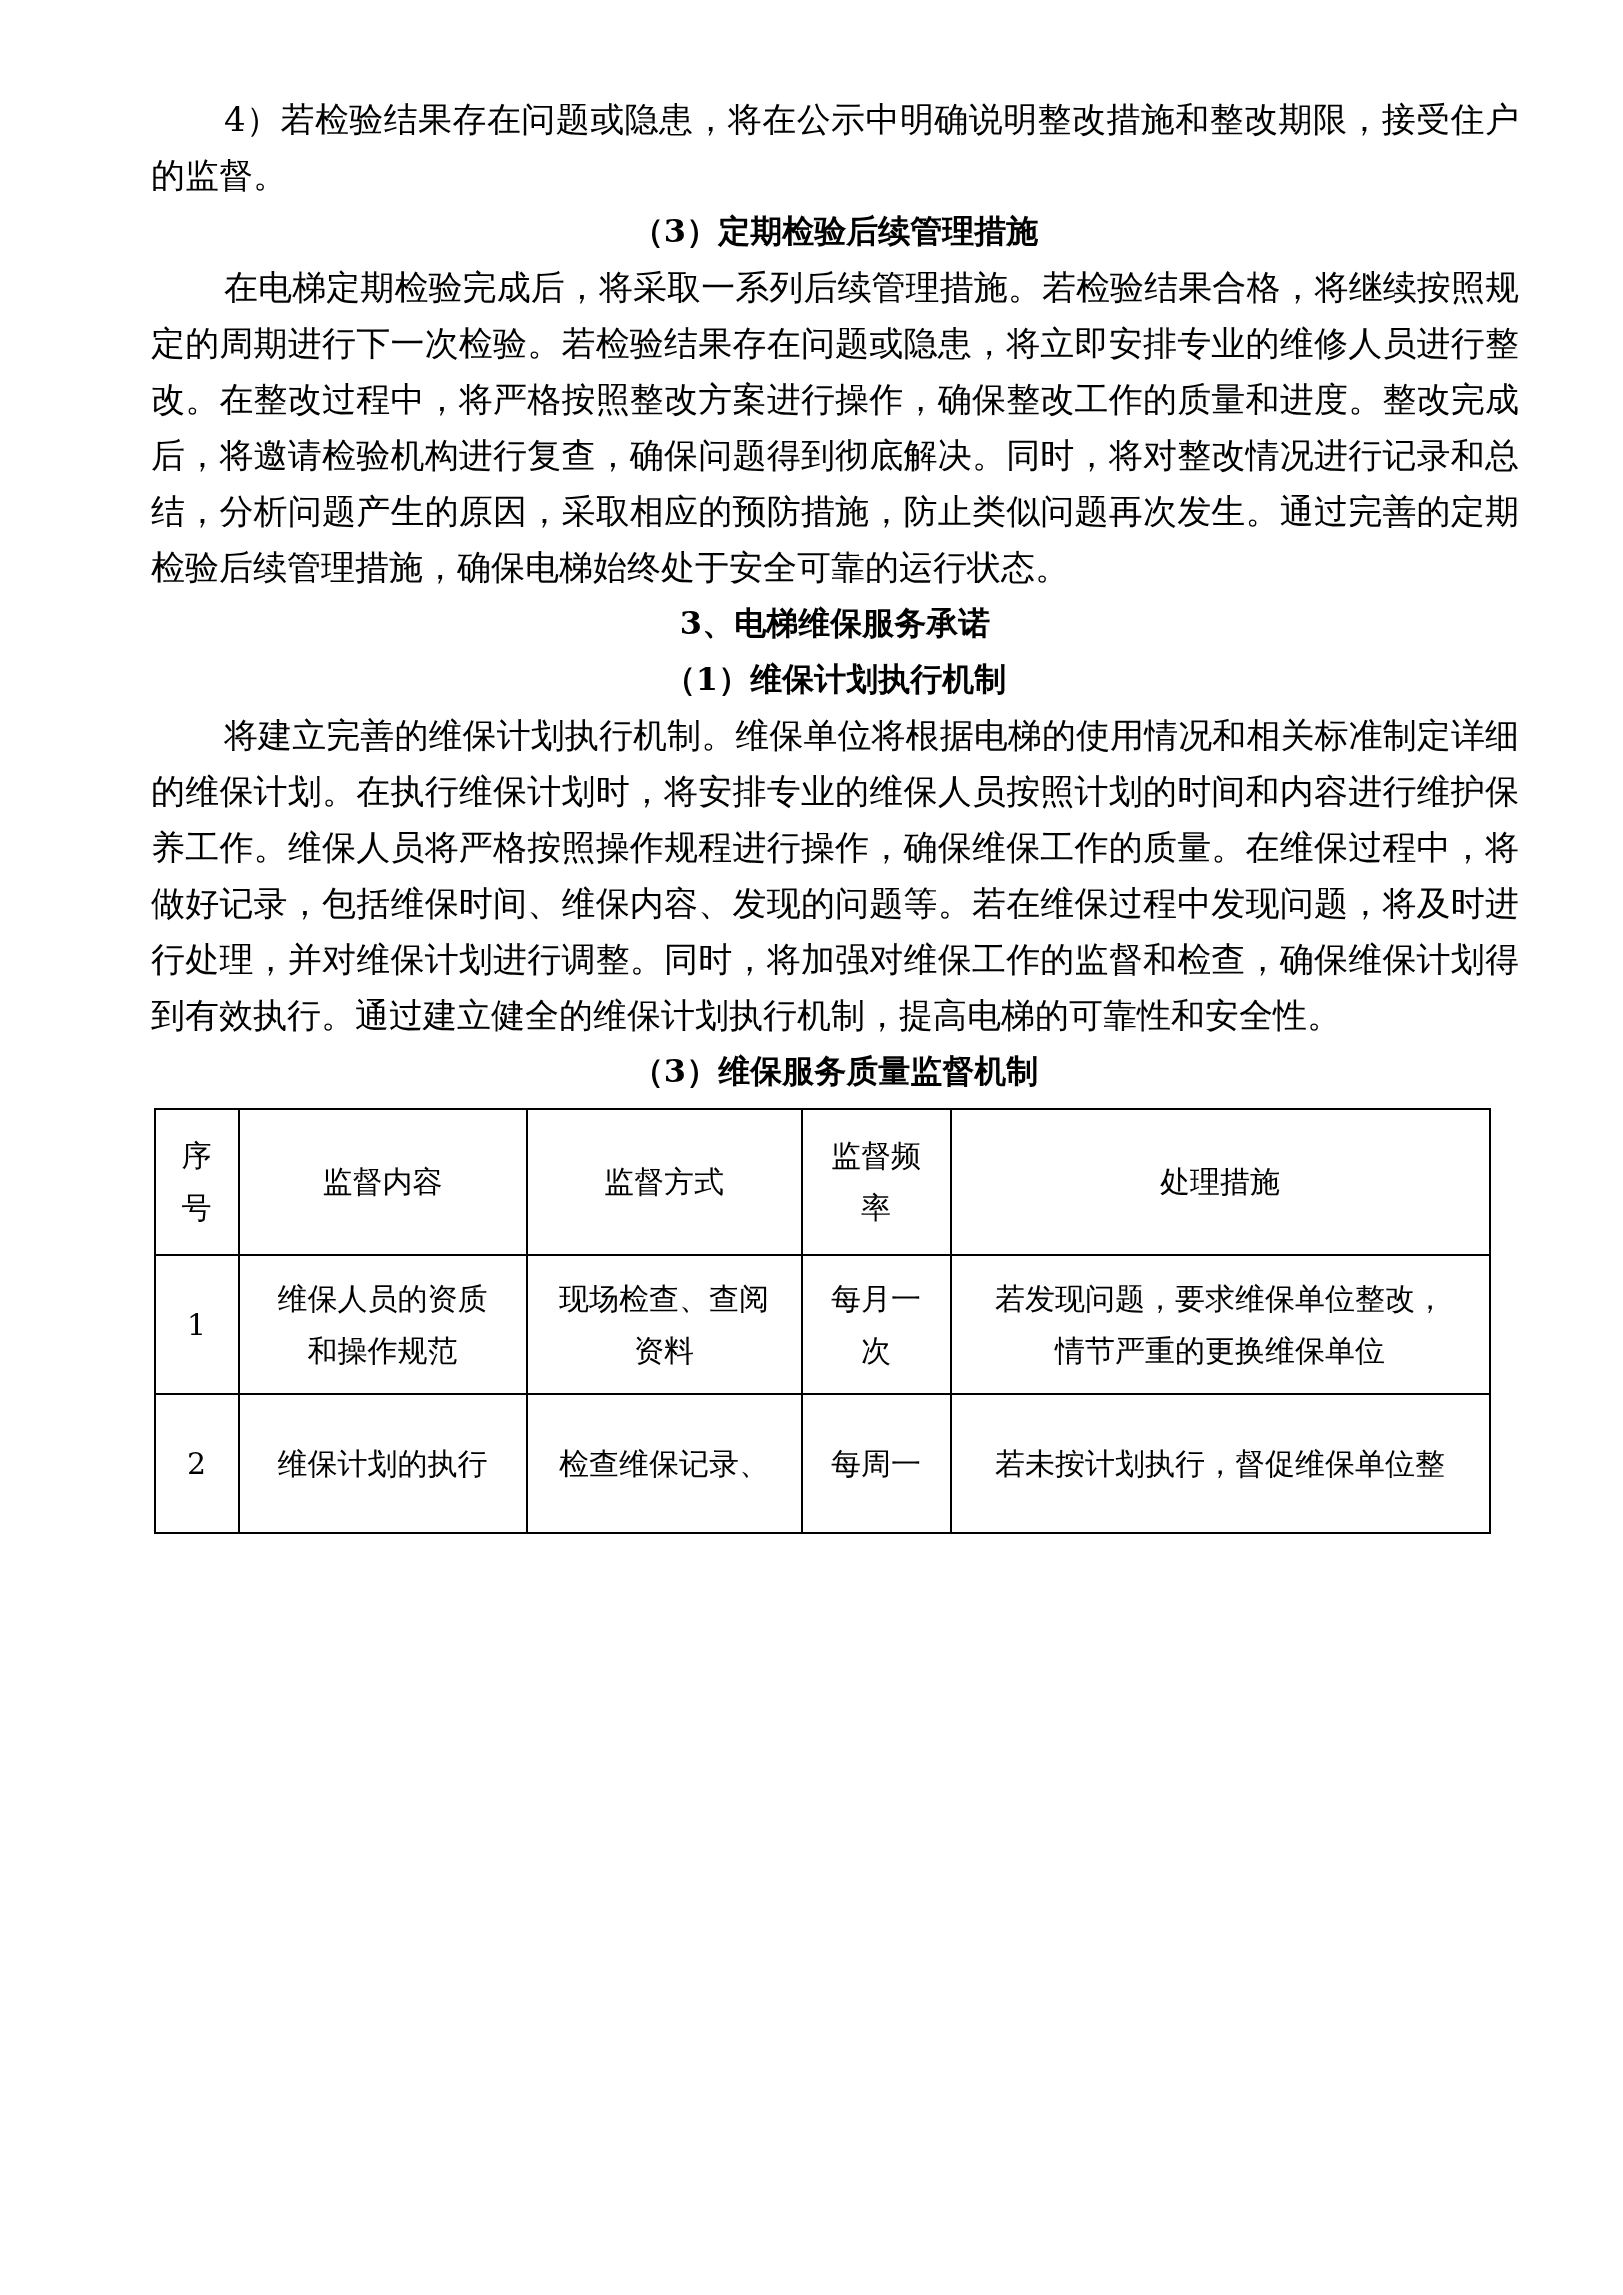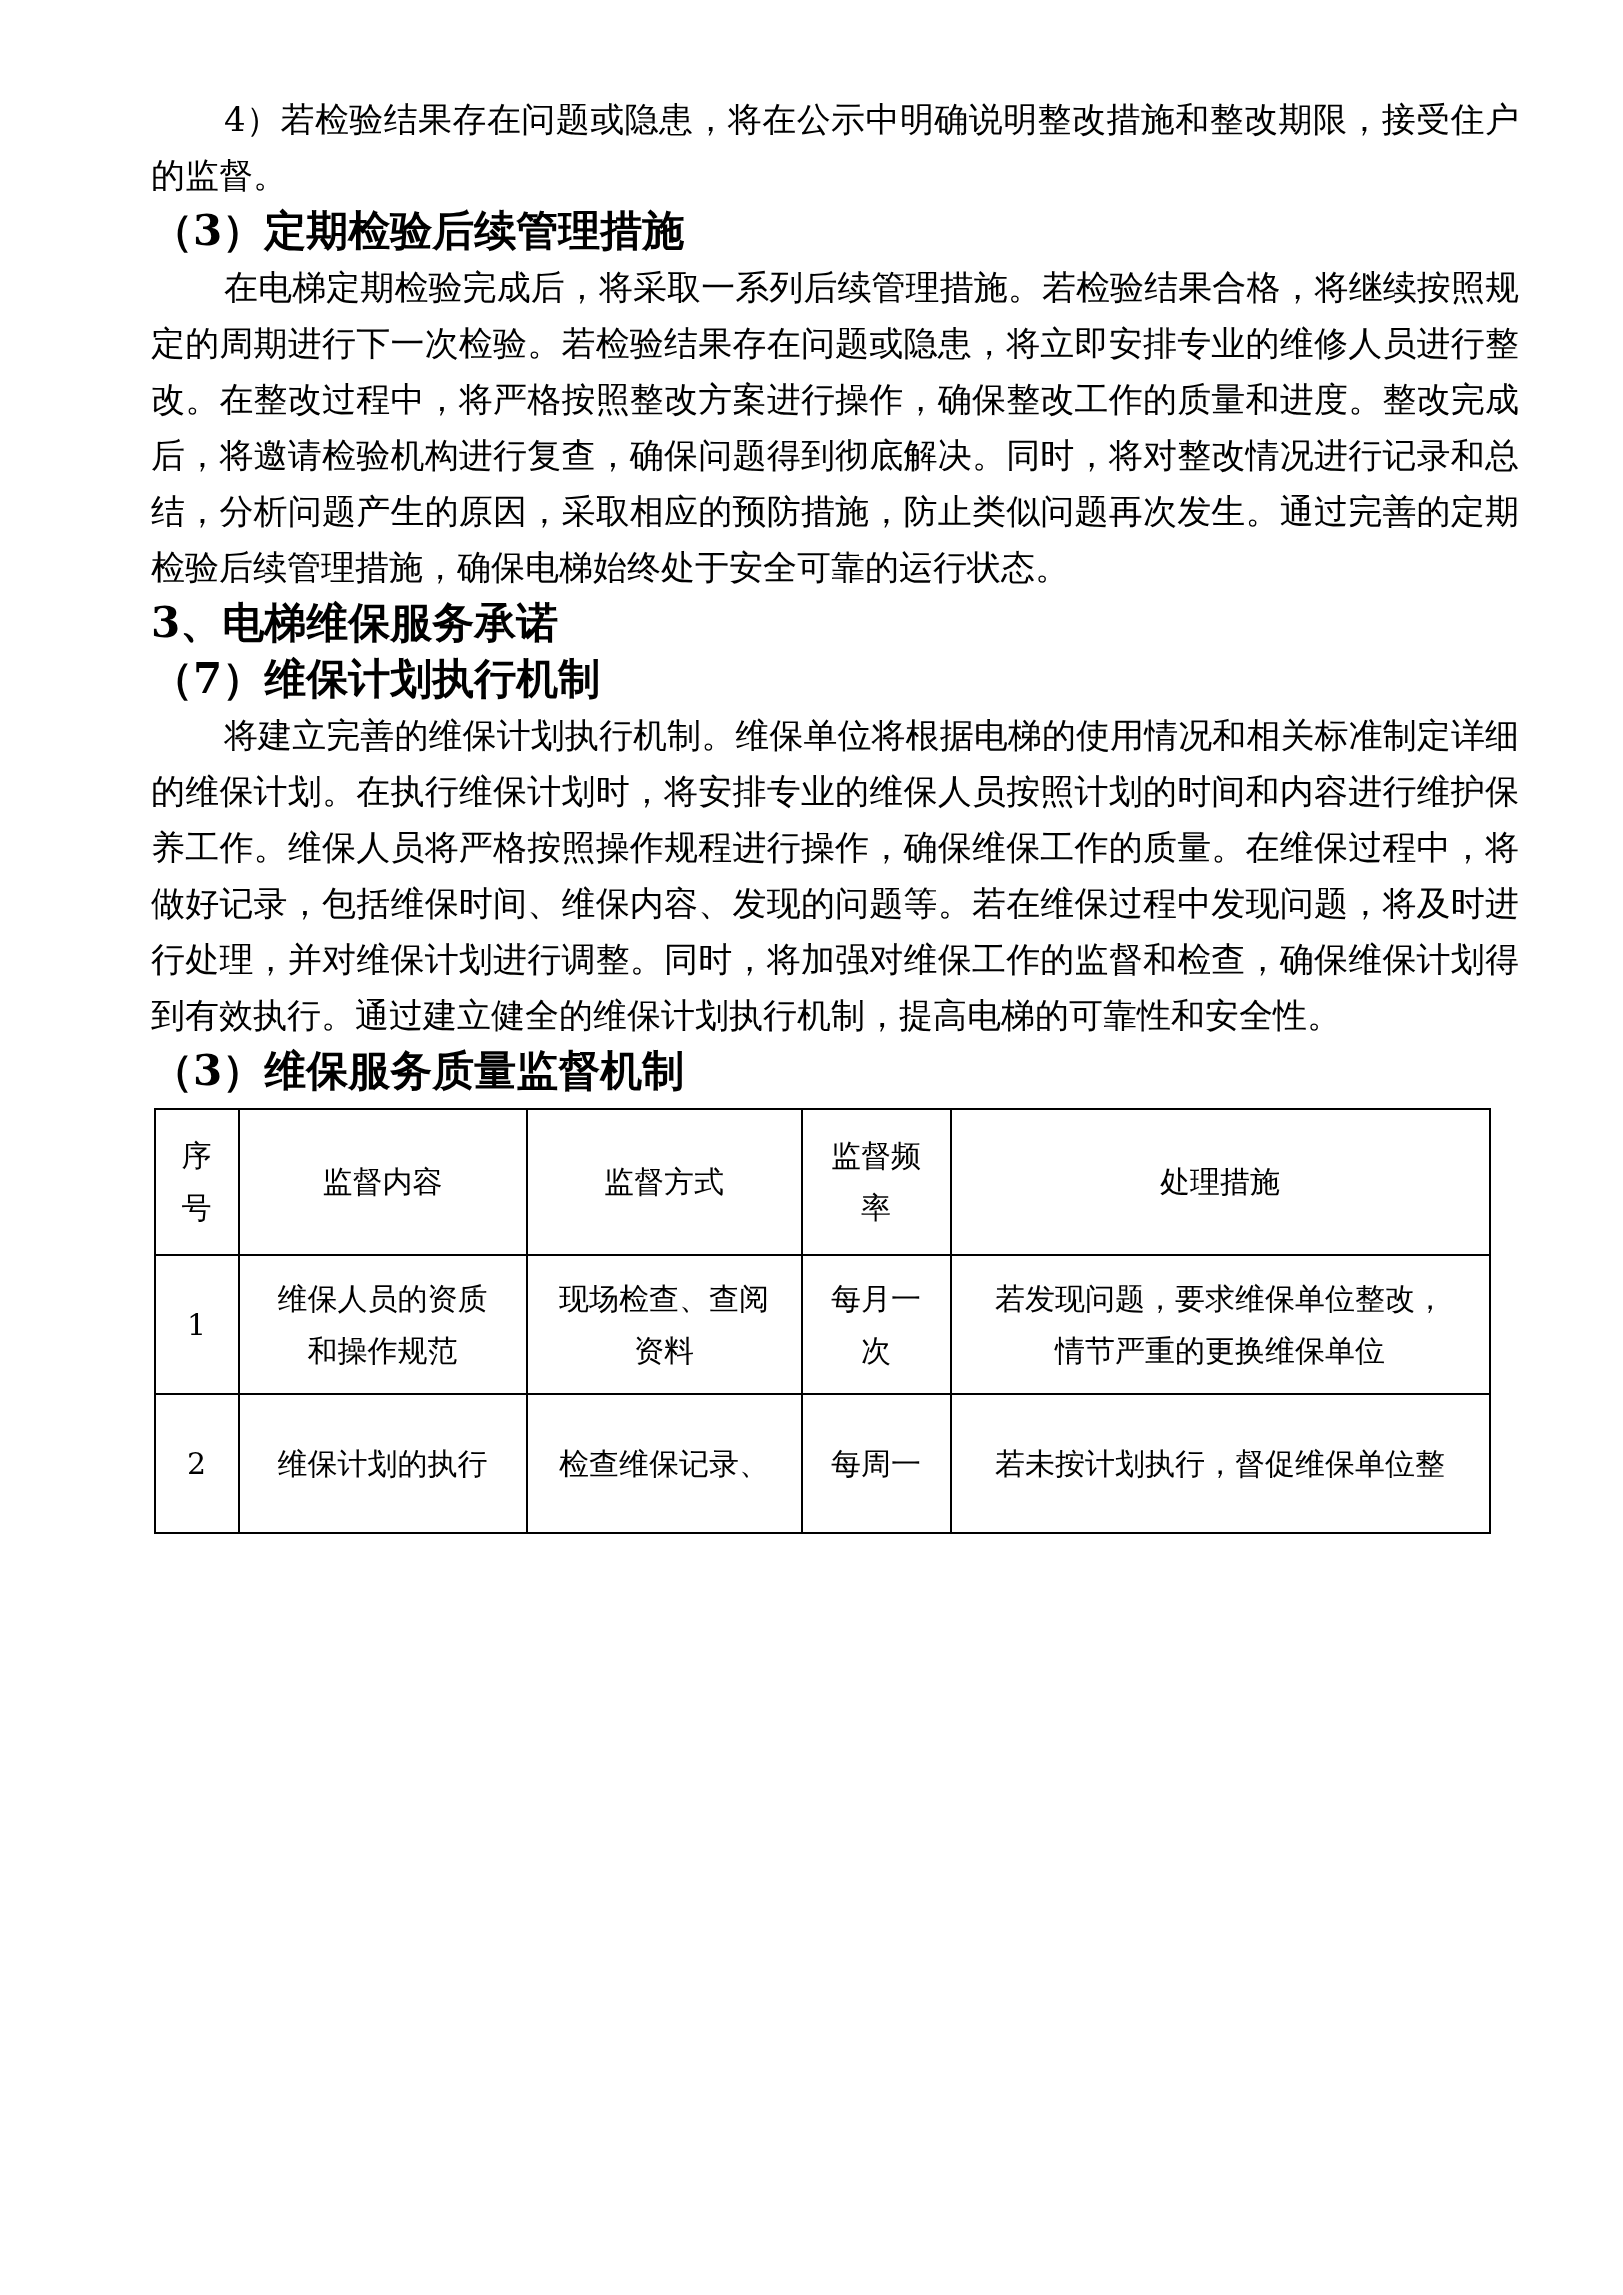--- a/index.html
+++ b/index.html
@@ -30,26 +30,26 @@
     font-size: 34px;
     line-height: 56px;
     text-align: justify;
     text-justify: inter-ideograph;
     text-indent: 73px;
     margin: 0;
     letter-spacing: 0px;
     font-weight: normal;
   }
   .heading {
-    font-size: 42px;
+    font-size: 32px;
     line-height: 56px;
     font-weight: bold;
     margin: 0;
     text-indent: 0;
-    text-align: left;
+    text-align: center;
     letter-spacing: 0px;
   }
 
   
   .tbl-wrap {
     margin-top: 9.2px;
   }
   table.grid {
     border-collapse: collapse;
     width: 1335px;
@@ -89,21 +89,21 @@
 
 
     <p class="heading">（3）定期检验后续管理措施</p>
 
     <p class="para">在电梯定期检验完成后，将采取一系列后续管理措施。若检验结果合格，将继续按照规定的周期进行下一次检验。若检验结果存在问题或隐患，将立即安排专业的维修人员进行整改。在整改过程中，将严格按照整改方案进行操作，确保整改工作的质量和进度。整改完成后，将邀请检验机构进行复查，确保问题得到彻底解决。同时，将对整改情况进行记录和总结，分析问题产生的原因，采取相应的预防措施，防止类似问题再次发生。通过完善的定期检验后续管理措施，确保电梯始终处于安全可靠的运行状态。</p>
 
     <p class="heading">3、电梯维保服务承诺</p>
 
 
 
-    <p class="heading">（7）维保计划执行机制</p>
+    <p class="heading">（1）维保计划执行机制</p>
 
     <p class="para">将建立完善的维保计划执行机制。维保单位将根据电梯的使用情况和相关标准制定详细的维保计划。在执行维保计划时，将安排专业的维保人员按照计划的时间和内容进行维护保养工作。维保人员将严格按照操作规程进行操作，确保维保工作的质量。在维保过程中，将做好记录，包括维保时间、维保内容、发现的问题等。若在维保过程中发现问题，将及时进行处理，并对维保计划进行调整。同时，将加强对维保工作的监督和检查，确保维保计划得到有效执行。通过建立健全的维保计划执行机制，提高电梯的可靠性和安全性。</p>
 
     <p class="heading">（3）维保服务质量监督机制</p>
 
     <div class="tbl-wrap">
       <table class="grid">
         <colgroup>
           <col class="c0">
             <col class="c1">

